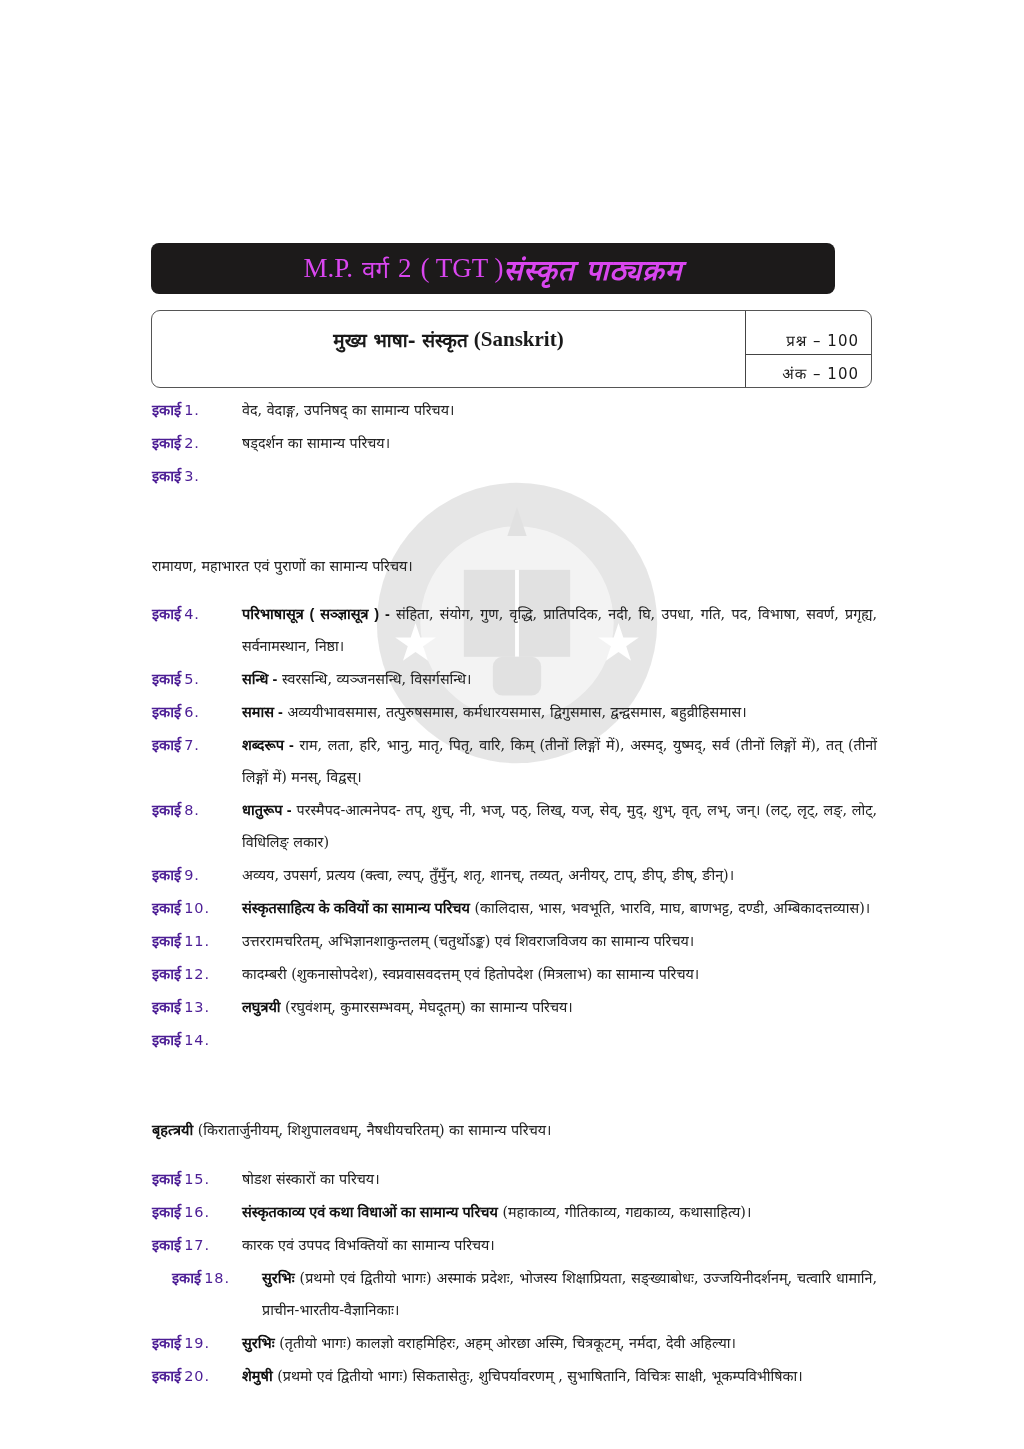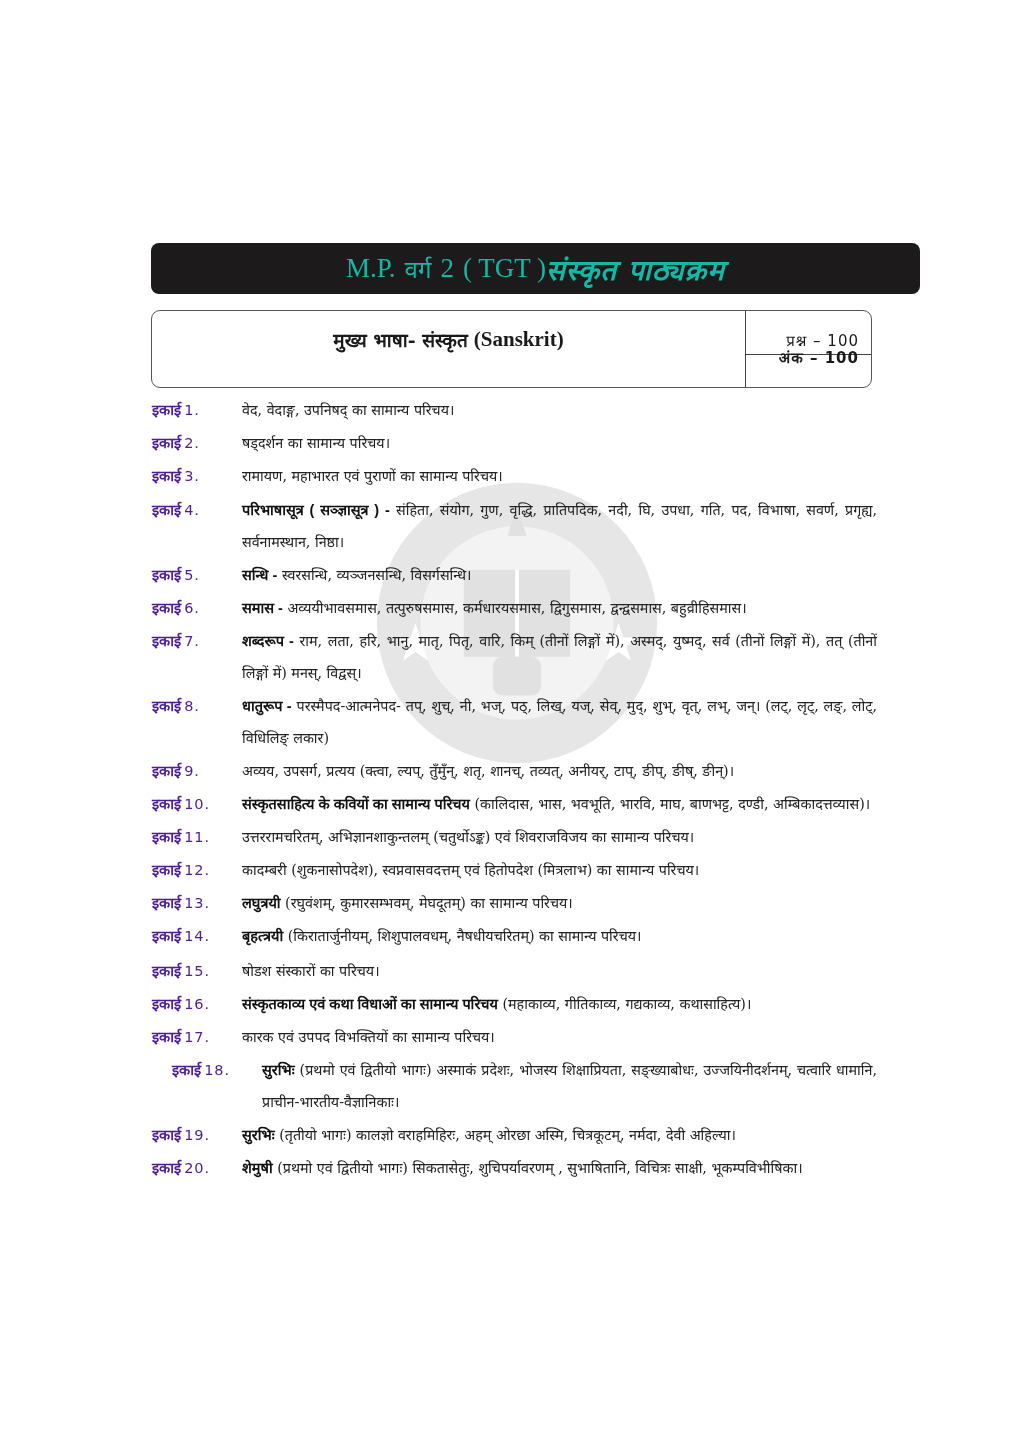--- a/index.html
+++ b/index.html
@@ -1,39 +1,39 @@
 <!DOCTYPE html>
 <html><head>
 <meta charset="utf-8">
 <style>
   html, body { margin: 0; padding: 0; background: #ffffff; }
   body { width: 1024px; height: 1449px; position: relative; overflow: hidden;
          font-family: "DejaVu Serif", "Liberation Serif", serif; color: #1a1a1a; }
 
-  .banner { position: absolute; left: 151px; top: 243px; width: 769px; height: 51px;
-            background: #1c1a1a; border-radius: 8px; color: #14b8a6;
+  .banner { position: absolute; left: 151px; top: 243px; width: 684px; height: 51px;
+            background: #1c1a1a; border-radius: 8px; color: #d946ef;
             display: flex; align-items: center; justify-content: center; }
   .banner .t-latin { font-family: "Liberation Serif", serif; font-size: 27px; }
   .banner .t-dev { font-family: "DejaVu Serif", serif; font-size: 24px; }
   .banner .t-bold { font-family: "DejaVu Sans", sans-serif; font-size: 28px; font-weight: bold;
                     font-style: italic; margin-left: 0; letter-spacing: 1px; }
   .banner span + span { margin-left: 9px; }
 
   .infobox { position: absolute; left: 151px; top: 310px; width: 721px; height: 78px;
              border: 1.3px solid #555; border-radius: 9px; box-sizing: border-box; }
   .infobox .subject { position: absolute; left: 0; top: 0; width: 593px; height: 100%;
                       display: flex; justify-content: center; padding-top: 16px; box-sizing: border-box;
                       font-family: "DejaVu Serif", serif; font-weight: bold; font-size: 19px; text-align: center; }
   .infobox .subject .latin { font-family: "Liberation Serif", serif; font-size: 21px; margin-left: 6px; }
   .infobox .vline { position: absolute; left: 593px; top: 0; bottom: 0; width: 1.3px; background: #444; }
   .infobox .hline { position: absolute; left: 593px; right: 0; top: 43px; height: 1.3px; background: #444; }
   .infobox .cell { position: absolute; right: 12px; font-family: "DejaVu Sans", sans-serif;
                    font-size: 15px; letter-spacing: 1px; }
   .infobox .cell.q { top: 19px; }
-  .infobox .cell.m { top: 36px; font-weight: bold; }
+  .infobox .cell.m { top: 52px; }
 
   .units { position: absolute; left: 152px; top: 394px; width: 725px; }
   .unit { display: flex; margin-bottom: 13px; line-height: 32px; }
   .unit .label { width: 90px; flex: 0 0 90px; font-family: "DejaVu Sans", sans-serif;
                  font-weight: bold; font-size: 14.5px; color: #4c1d95; white-space: nowrap; }
   .unit .label .num { font-weight: normal; letter-spacing: 1px; margin-left: 3px; }
   .unit .body { flex: 1; font-family: "DejaVu Serif", serif; font-size: 14.3px; color: #222;
                 line-height: 32px; text-align: justify; }
   .unit .body b { font-family: Liberation Sans, sans-serif; font-weight: bold; color: #111; font-size: 14.5px; }
 
@@ -86,21 +86,21 @@
     </div>
   </div>
     <div class="unit" style="margin-bottom: 1px;">
     <div class="label">
       <span class="lt">इकाई</span><span class="num">2.</span>
     </div>
     <div class="body">
       <b></b><span>षड्दर्शन का सामान्य परिचय।</span>
     </div>
   </div>
-    <div class="unit" style="margin-bottom: 2px;">
+    <div class="unit" style="margin-bottom: 16px; flex-direction: column;">
     <div class="label">
       <span class="lt">इकाई</span><span class="num">3.</span>
     </div>
     <div class="body">
       <b></b><span>रामायण, महाभारत एवं पुराणों का सामान्य परिचय।</span>
     </div>
   </div>
     <div class="unit" style="margin-bottom: 1px;">
     <div class="label">
       <span class="lt">इकाई</span><span class="num">4.</span>
@@ -174,21 +174,21 @@
     </div>
   </div>
     <div class="unit" style="margin-bottom: 1px;">
     <div class="label">
       <span class="lt">इकाई</span><span class="num">13.</span>
     </div>
     <div class="body">
       <b>लघुत्रयी</b><span> (रघुवंशम्, कुमारसम्भवम्, मेघदूतम्) का सामान्य परिचय।</span>
     </div>
   </div>
-    <div class="unit" style="margin-bottom: 3px;">
+    <div class="unit" style="margin-bottom: 17px; flex-direction: column;">
     <div class="label">
       <span class="lt">इकाई</span><span class="num">14.</span>
     </div>
     <div class="body">
       <b>बृहत्त्रयी</b><span> (किरातार्जुनीयम्, शिशुपालवधम्, नैषधीयचरितम्) का सामान्य परिचय।</span>
     </div>
   </div>
     <div class="unit" style="margin-bottom: 1px;">
     <div class="label">
       <span class="lt">इकाई</span><span class="num">15.</span>

